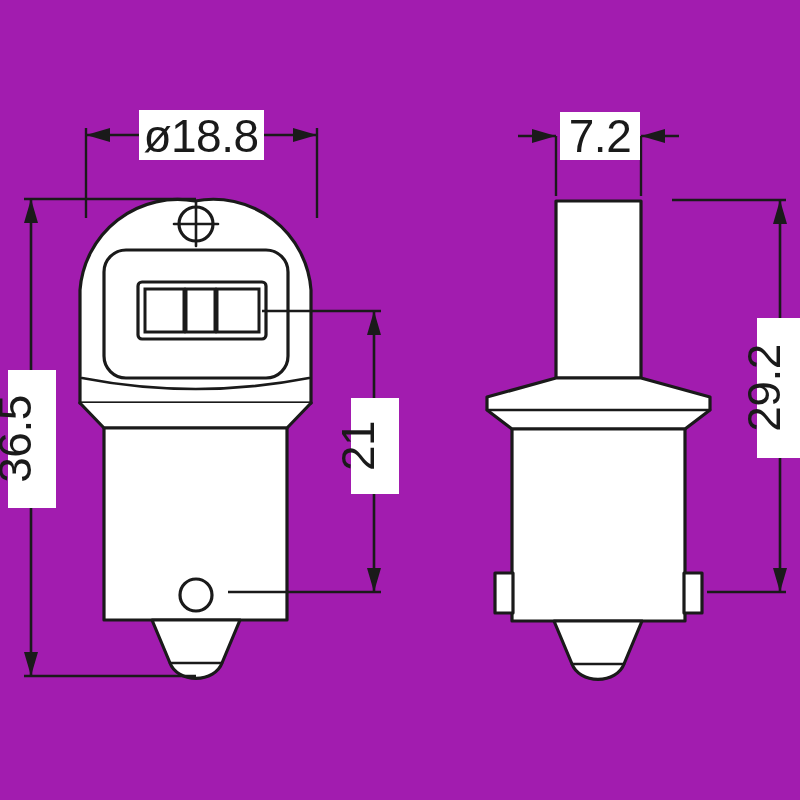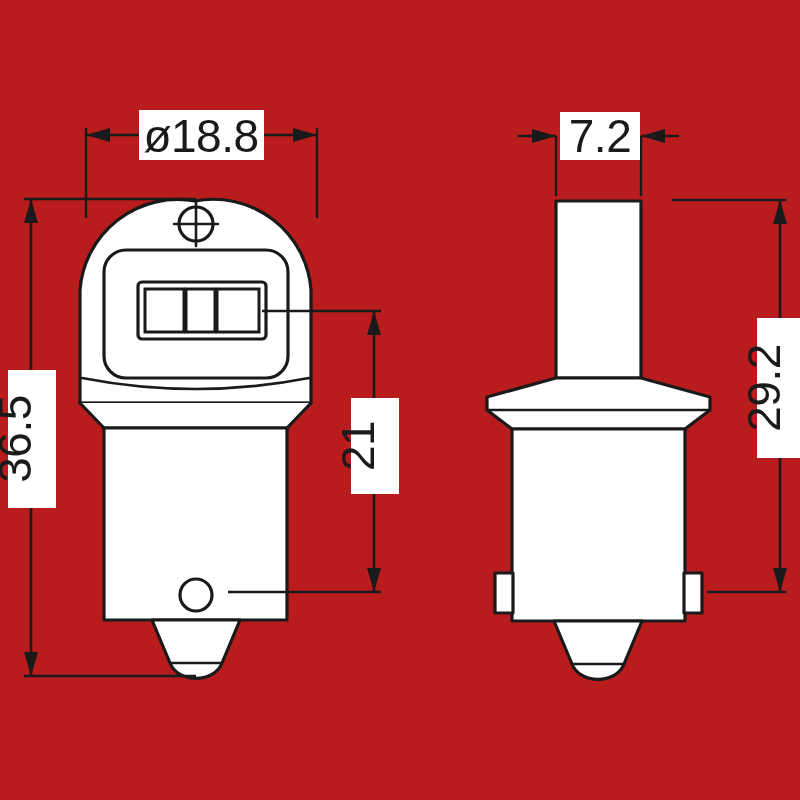--- a/index.html
+++ b/index.html
@@ -10,21 +10,21 @@
   body {
     width: 800px;
     height: 800px;
     font-family: "Liberation Sans", sans-serif;
     overflow: hidden;
   }
   #drawing-root {
     position: relative;
     width: 800px;
     height: 800px;
-    background: #b91c1c;
+    background: #a21caf;
   }
   svg.tech-drawing {
     display: block;
     width: 800px;
     height: 800px;
   }
   .part-outline {
     fill: #ffffff;
     stroke: #1a1a1a;
     stroke-width: 3.2;

